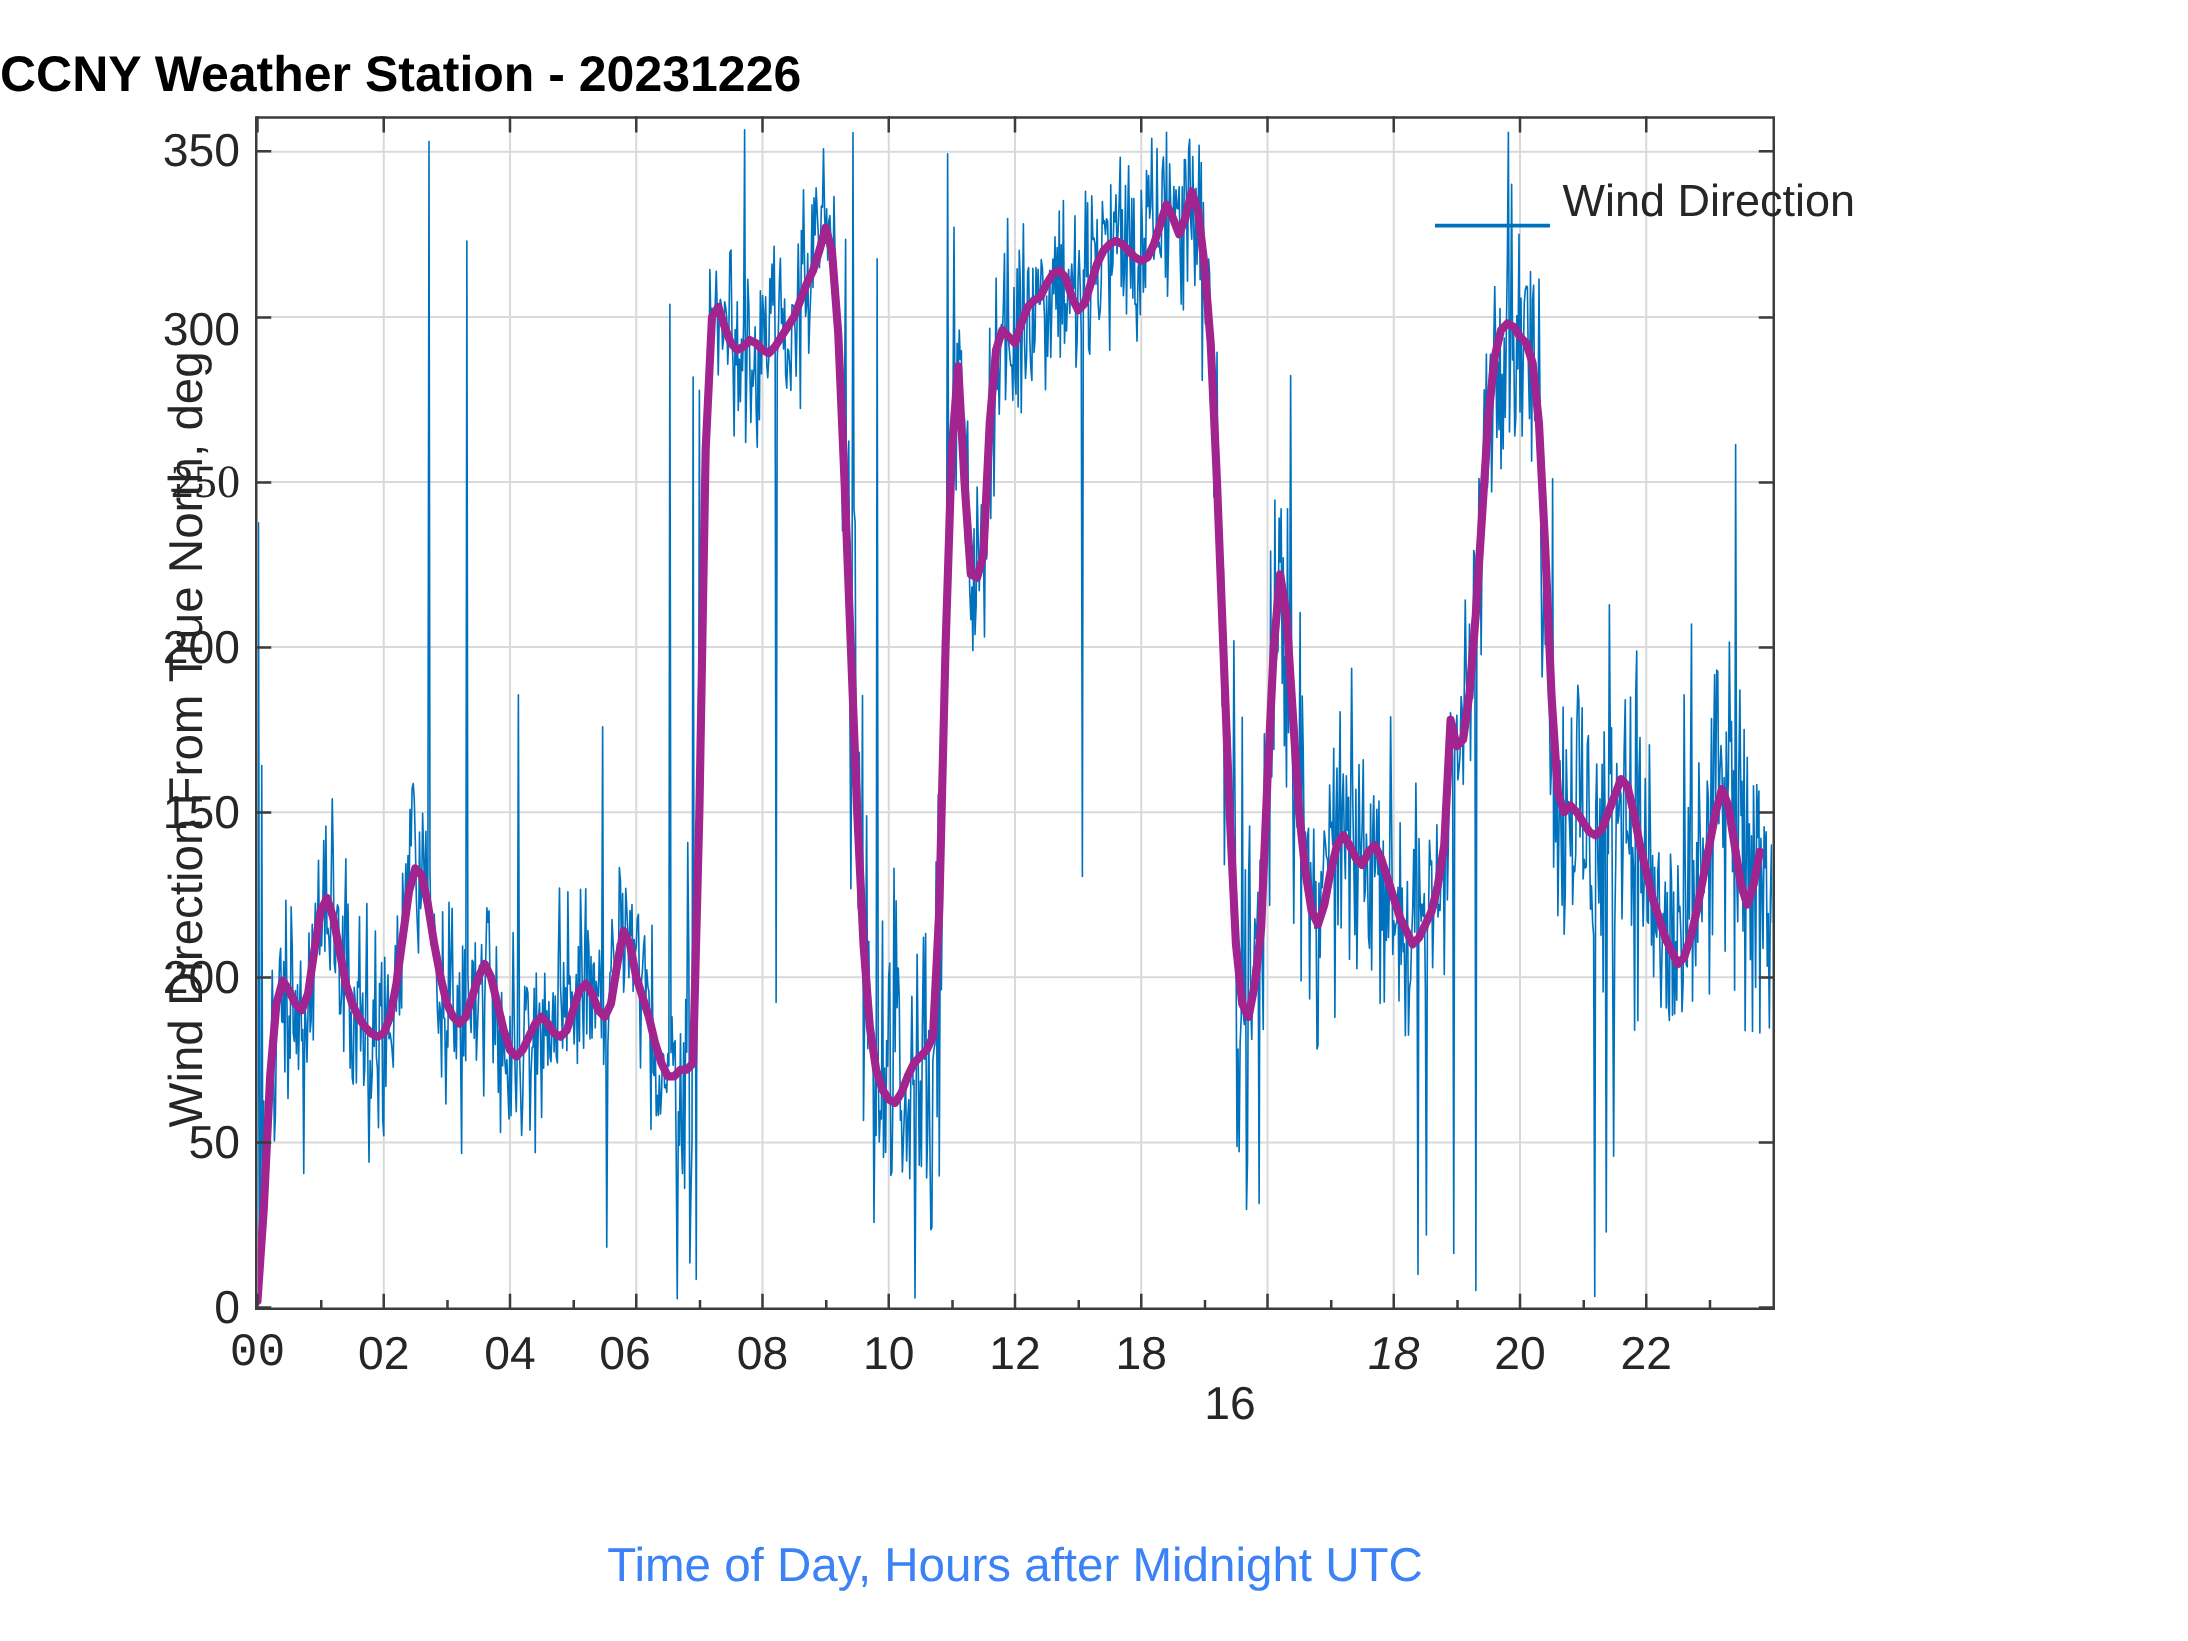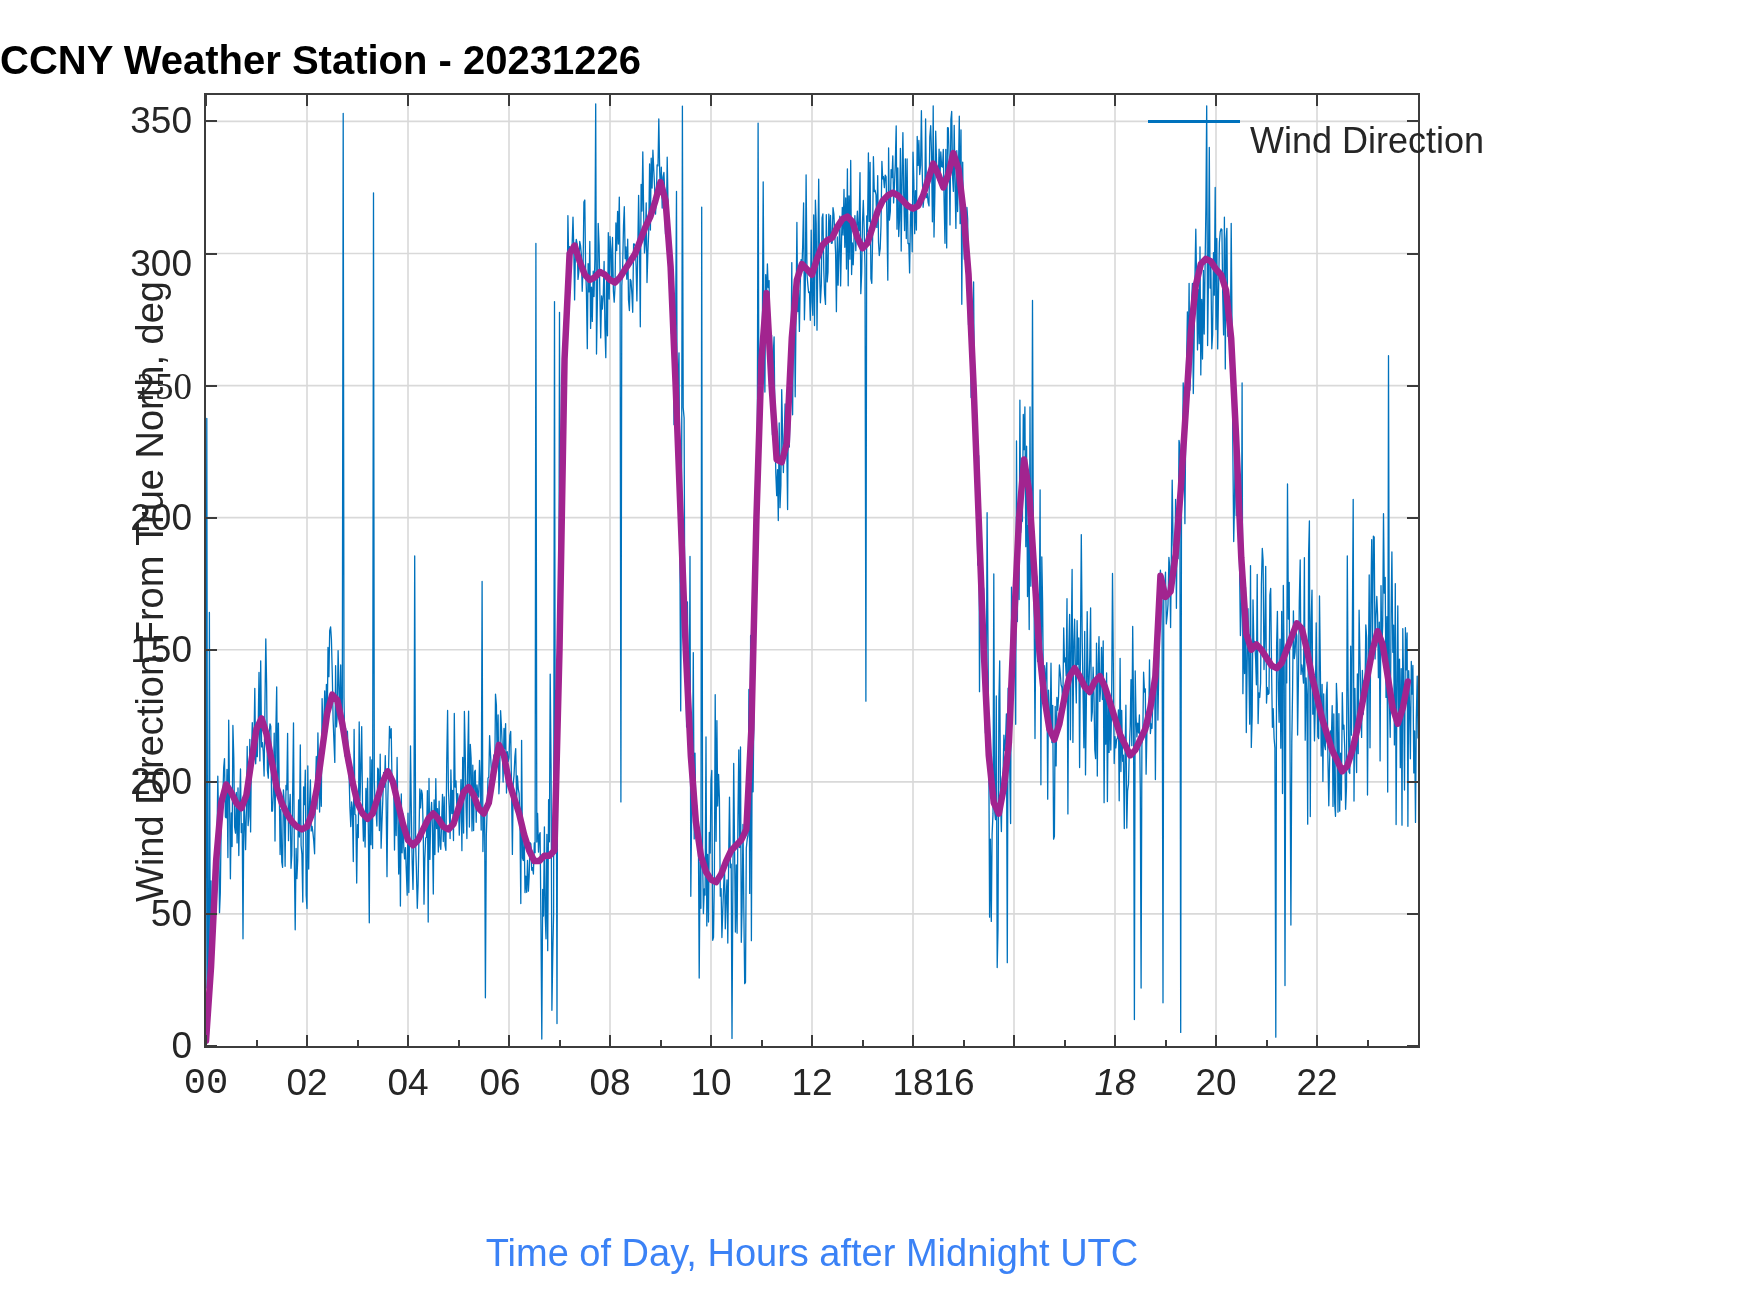--- a/index.html
+++ b/index.html
@@ -91,21 +91,21 @@
     font-family: "Liberation Sans", sans-serif;
     white-space: nowrap;
   }
   #legend {
     position: absolute;
     left: 1148px;
     top: 120px;
     width: 268px;
     height: 62px;
     display: flex;
-    align-items: flex-start;
+    align-items: flex-end;
     background: rgba(255,255,255,0.0);
     box-sizing: border-box;
   }
   #legend-swatch {
     width: 92px;
     height: 3px;
     background: #0072BD;
     margin-right: 10px;
     flex: none;
   }
@@ -171,21 +171,21 @@
     </div>
   <div id="xtick-labels">
       <div class="xtick-label" style="left: 206px; font-family: Liberation Mono, monospace;">00</div>
       <div class="xtick-label" style="left: 307px;">02</div>
       <div class="xtick-label" style="left: 408px;">04</div>
       <div class="xtick-label" style="left: 500px;">06</div>
       <div class="xtick-label" style="left: 610px;">08</div>
       <div class="xtick-label" style="left: 711px;">10</div>
       <div class="xtick-label" style="left: 812px;">12</div>
       <div class="xtick-label" style="left: 913px;">18</div>
-      <div class="xtick-label" style="left: 954px;">16</div>
+      <div class="xtick-label" style="left: 984px; margin-top: 40px;">16</div>
       <div class="xtick-label" style="left: 1115px; font-style: italic;">18</div>
       <div class="xtick-label" style="left: 1216px;">20</div>
       <div class="xtick-label" style="left: 1317px;">22</div>
     </div>
   <div id="tick-marks">
       <div class="tick-mark" style="left: 204px; top: 1045px; width: 13px; height: 2px;"></div>
       <div class="tick-mark" style="left: 204px; top: 912.917px; width: 13px; height: 2px;"></div>
       <div class="tick-mark" style="left: 204px; top: 780.833px; width: 13px; height: 2px;"></div>
       <div class="tick-mark" style="left: 204px; top: 648.75px; width: 13px; height: 2px;"></div>
       <div class="tick-mark" style="left: 204px; top: 516.667px; width: 13px; height: 2px;"></div>

